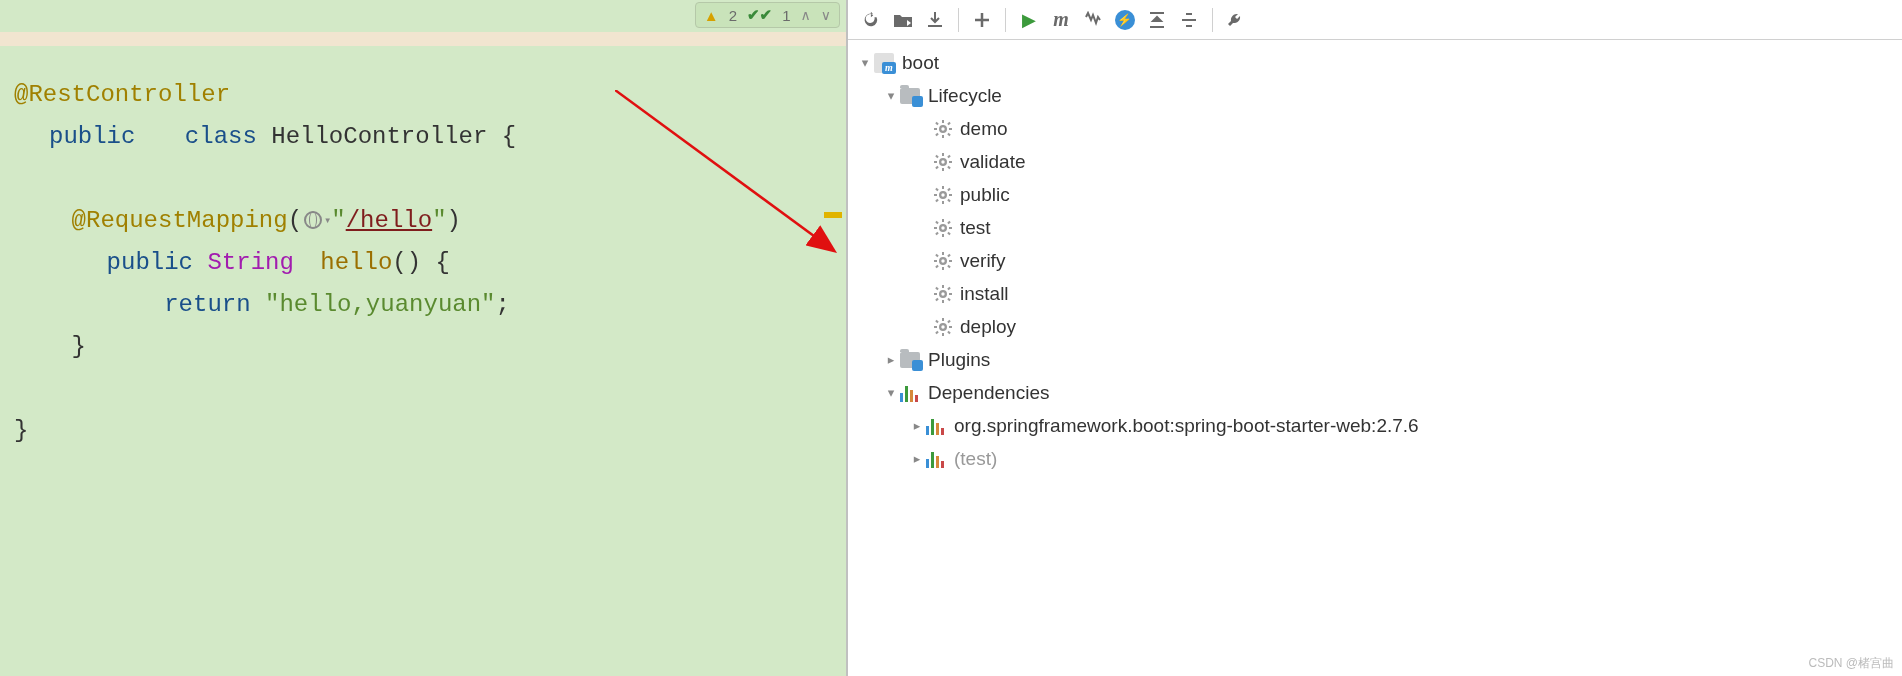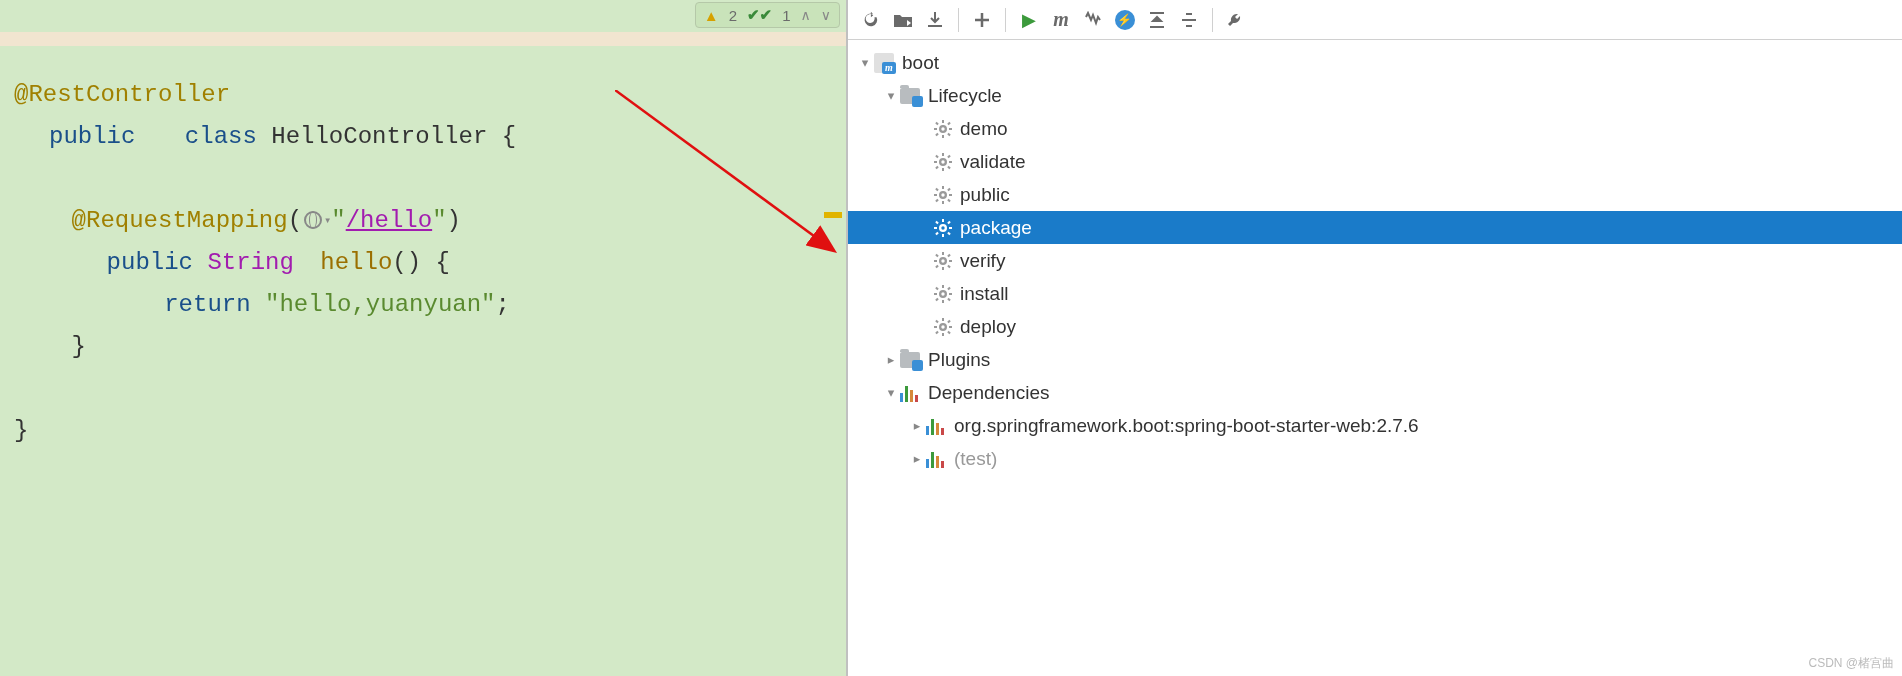--- a/index.html
+++ b/index.html
@@ -64,21 +64,21 @@
       line-height: 42px;
       white-space: pre;
     }
     .tok-annotation { color: #a08000; }
     .tok-keyword { color: #1a4f8a; font-weight: 500; margin-left: 35px; }
     .tok-class { color: #333; }
     .tok-type { color: #a21caf; }
     .tok-string { color: #5a8a2f; }
     .tok-method { color: #9b6f00; margin-left: 12px; }
     .tok-paren { color: #333; }
-    .tok-url { color: #a21caf; text-decoration: underline; }
+    .tok-url { color: #7f1d1d; text-decoration: underline; }
     .globe-icon {
       display: inline-block;
       width: 18px; height: 18px;
       border: 2px solid #888;
       border-radius: 50%;
       position: relative;
       vertical-align: -2px;
       margin: 0 2px;
     }
     .globe-icon::after {
@@ -422,38 +422,38 @@
                 <rect x="15" y="8" width="3" height="2"></rect>
                 <rect x="2" y="2" width="2" height="3" transform="rotate(-45 3 3.5)"></rect>
                 <rect x="14" y="13" width="2" height="3" transform="rotate(-45 15 14.5)"></rect>
                 <rect x="14" y="2" width="2" height="3" transform="rotate(45 15 3.5)"></rect>
                 <rect x="2" y="13" width="2" height="3" transform="rotate(45 3 14.5)"></rect>
               </g>
             </svg>
           </span>
           <span>public</span>
         </div>
-        <div class="tree-row selected">
-          <span class="indent" style="width:86px"></span>
-          <span class="gear-icon">
-            <svg width="18" height="18" viewBox="0 0 18 18">
-              <path d="M9 5a4 4 0 1 0 0 8 4 4 0 0 0 0-8zm0 2.3a1.7 1.7 0 1 1 0 3.4 1.7 1.7 0 0 1 0-3.4z" fill="currentColor"></path>
-              <g fill="currentColor">
-                <rect x="8" y="0" width="2" height="3"></rect>
-                <rect x="8" y="15" width="2" height="3"></rect>
-                <rect x="0" y="8" width="3" height="2"></rect>
-                <rect x="15" y="8" width="3" height="2"></rect>
-                <rect x="2" y="2" width="2" height="3" transform="rotate(-45 3 3.5)"></rect>
-                <rect x="14" y="13" width="2" height="3" transform="rotate(-45 15 14.5)"></rect>
-                <rect x="14" y="2" width="2" height="3" transform="rotate(45 15 3.5)"></rect>
-                <rect x="2" y="13" width="2" height="3" transform="rotate(45 3 14.5)"></rect>
-              </g>
-            </svg>
-          </span>
-          <span>package</span>
+        <div class="tree-row">
+          <span class="indent" style="width:86px"></span>
+          <span class="gear-icon">
+            <svg width="18" height="18" viewBox="0 0 18 18">
+              <path d="M9 5a4 4 0 1 0 0 8 4 4 0 0 0 0-8zm0 2.3a1.7 1.7 0 1 1 0 3.4 1.7 1.7 0 0 1 0-3.4z" fill="currentColor"></path>
+              <g fill="currentColor">
+                <rect x="8" y="0" width="2" height="3"></rect>
+                <rect x="8" y="15" width="2" height="3"></rect>
+                <rect x="0" y="8" width="3" height="2"></rect>
+                <rect x="15" y="8" width="3" height="2"></rect>
+                <rect x="2" y="2" width="2" height="3" transform="rotate(-45 3 3.5)"></rect>
+                <rect x="14" y="13" width="2" height="3" transform="rotate(-45 15 14.5)"></rect>
+                <rect x="14" y="2" width="2" height="3" transform="rotate(45 15 3.5)"></rect>
+                <rect x="2" y="13" width="2" height="3" transform="rotate(45 3 14.5)"></rect>
+              </g>
+            </svg>
+          </span>
+          <span>test</span>
         </div>
         <div class="tree-row">
           <span class="indent" style="width:86px"></span>
           <span class="gear-icon">
             <svg width="18" height="18" viewBox="0 0 18 18">
               <path d="M9 5a4 4 0 1 0 0 8 4 4 0 0 0 0-8zm0 2.3a1.7 1.7 0 1 1 0 3.4 1.7 1.7 0 0 1 0-3.4z" fill="currentColor"></path>
               <g fill="currentColor">
                 <rect x="8" y="0" width="2" height="3"></rect>
                 <rect x="8" y="15" width="2" height="3"></rect>
                 <rect x="0" y="8" width="3" height="2"></rect>

